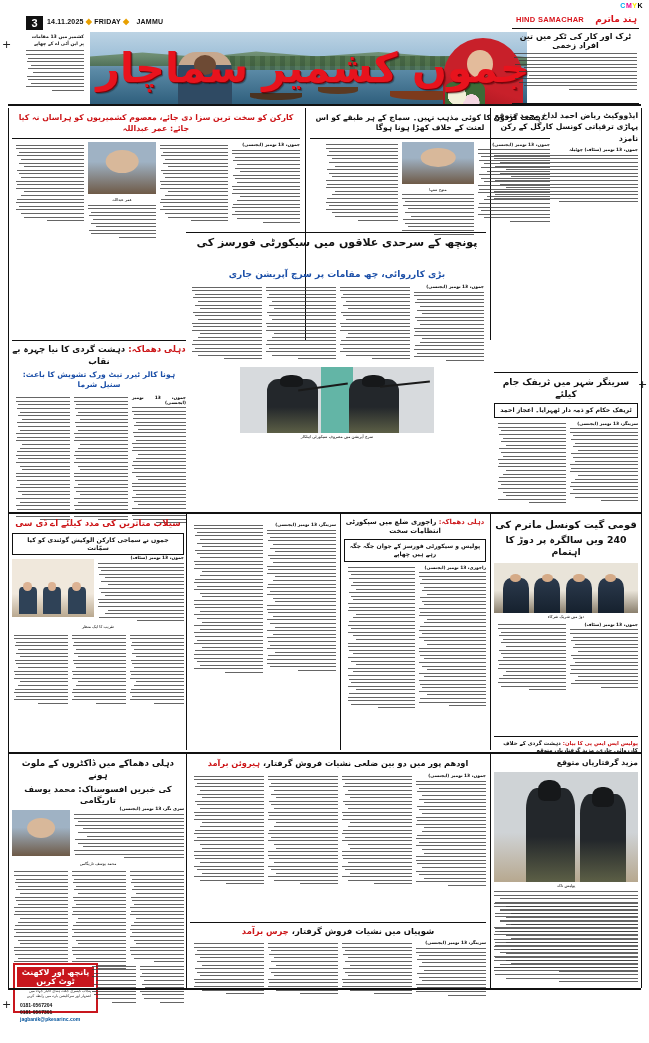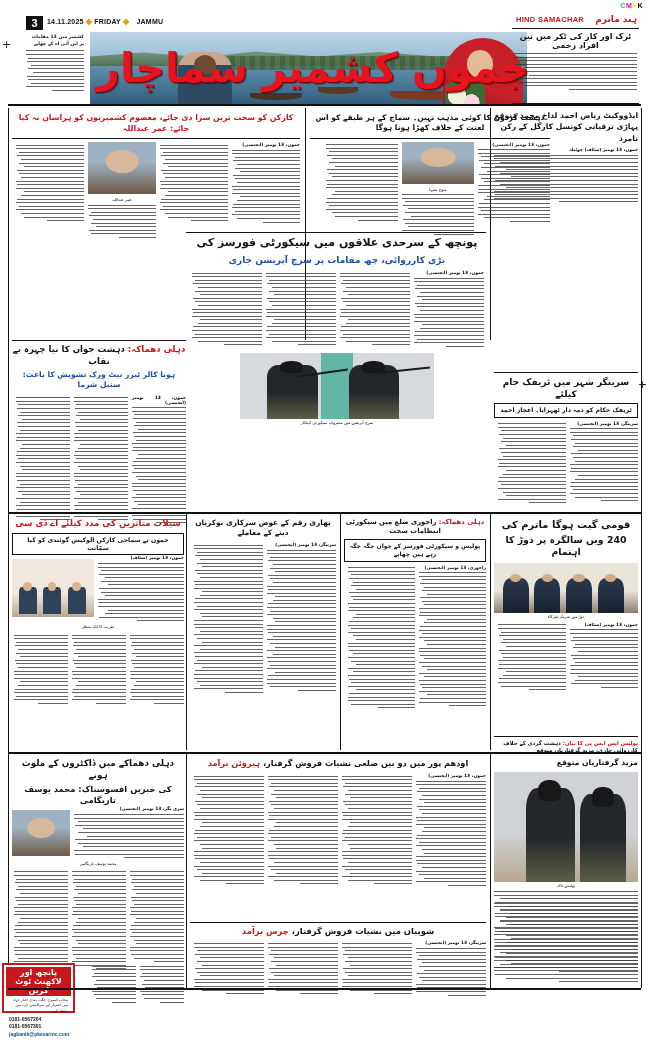--- a/index.html
+++ b/index.html
@@ -515,21 +515,21 @@
             <i></i>
         </div>
       </div>
     </div>
   </div>
 
   <div class="hrule" style="left:186px; top:232px; width:300px;"></div>
 
   <div class="colwrap" style="left:190px; top:236px; width:294px;">
     <div class="hd" style="font-size:11px;">پونچھ کے سرحدی علاقوں میں سیکورٹی فورسز کی</div>
-    <div class="hd blue" style="font-size:9px; margin-top:3px;">بڑی کارروائی، چھ مقامات پر سرچ آپریشن جاری</div>
+    <div class="hd blue" style="font-size:9px; margin-top:17px;">بڑی کارروائی، چھ مقامات پر سرچ آپریشن جاری</div>
     <div style="display:flex; gap:4px; direction:rtl; margin-top:4px;">
       <div class="urdu" style="width:70px;">
         <div style="font-size:4.4px; font-weight:bold; margin-bottom:2px;">جموں، 13 نومبر (ایجنسی)</div>
         <div class="lines">
           <i></i>
             <i></i>
             <i></i>
             <i></i>
             <i></i>
             <i></i>
@@ -632,21 +632,21 @@
       <div class="sold" style="left:56%;"></div>
       <div class="gun" style="left:72%; top:24%; width:26%; transform:rotate(-6deg);"></div>
     </div>
     <div style="font-size:4px; text-align:center; direction:rtl; margin-top:1px;">سرچ آپریشن میں مصروف سیکورٹی اہلکار</div>
   </div>
 
   <div class="hrule" style="left:12px; top:340px; width:174px;"></div>
   <div class="colwrap" style="left:12px; top:344px; width:174px;">
     <div class="hd" style="font-size:8.6px;">
       <span class="kicker">دہلی دھماکہ:</span>
-      <span>دہشت جوان کا نیا چہرہ بے نقاب</span>
+      <span>دہشت گردی کا نیا چہرہ بے نقاب</span>
     </div>
     <div class="hd blue" style="font-size:7.6px; margin-top:3px;">ہونا کالر ٹیرر نیٹ ورک تشویش کا باعث: سنیل شرما</div>
     <div style="display:flex; gap:4px; direction:rtl; margin-top:4px;">
       <div class="urdu" style="width:54px;">
         <div style="font-size:4.4px; font-weight:bold; margin-bottom:2px;">جموں، 13 نومبر (ایجنسی)</div>
         <div class="lines">
           <i></i>
             <i></i>
             <i></i>
             <i></i>
@@ -931,21 +931,20 @@
             <i></i>
             <i></i>
             <i></i>
             <i></i>
         </div>
       </div>
     </div>
   </div>
 
   <div class="colwrap" style="left:190px; top:518px; width:146px;">
-    <div class="hd" style="font-size:7.4px;">بھاری رقم کے عوض سرکاری نوکریاں دینے کے معاملے</div>
     <div style="display:flex; gap:4px; direction:rtl; margin-top:4px;">
       <div class="urdu" style="width:69px;">
         <div style="font-size:4.4px; font-weight:bold; margin-bottom:2px;">سرینگر، 13 نومبر (ایجنسی)</div>
         <div class="lines">
           <i></i>
             <i></i>
             <i></i>
             <i></i>
             <i></i>
             <i></i>
@@ -1125,21 +1124,21 @@
             <i></i>
             <i></i>
             <i></i>
             <i></i>
         </div>
       </div>
     </div>
   </div>
 
   <div class="colwrap" style="left:494px; top:518px; width:144px;">
-    <div class="hd" style="font-size:10px;">قومی گیت ہوگا ماترم کی</div>
+    <div class="hd" style="font-size:10px;">قومی گیت کونسل ماترم کی</div>
     <div class="hd" style="font-size:9.4px; margin-top:2px;">240 ویں سالگرہ پر دوڑ کا اہتمام</div>
     <div class="photo ph-event" style="width:100%; height:50px; margin-top:4px;">
       <div class="person" style="left:6%;"></div>
       <div class="person" style="left:28%;"></div>
       <div class="person" style="left:50%;"></div>
       <div class="person" style="left:72%;"></div>
     </div>
     <div style="font-size:4px; text-align:center; direction:rtl; margin-top:1px;">دوڑ میں شریک شرکاء</div>
     <div style="display:flex; gap:4px; direction:rtl; margin-top:3px;">
       <div class="urdu" style="width:68px;">
@@ -1588,21 +1587,21 @@
             <i></i>
             <i></i>
             <i></i>
             <i></i>
             <i></i>
         </div>
       </div>
     </div>
   </div>
 
-  <div class="advert" style="left:2px; top:963px; width:73px; height:50px;">
+  <div class="advert" style="left:13px; top:963px; width:85px; height:50px;">
     <div class="ad-bar">پانچھ اور لاکھنٹ ٹوٹ کریں</div>
     <div class="ad-body urdu">
       <div style="font-size:3.6px; line-height:1.5; text-align:right; color:#111;">پنجاب کیسری جگت ہندی اخبار جہاد میں اشتہار اور سرکلیشن بارے میں رابطہ کریں</div>
       <div class="ad-phone">
         <div>0181-0567204</div>
         <div>0181-0567301</div>
         <div class="ad-mail">jagbanik@pkesarinc.com</div>
       </div>
     </div>
   </div>

